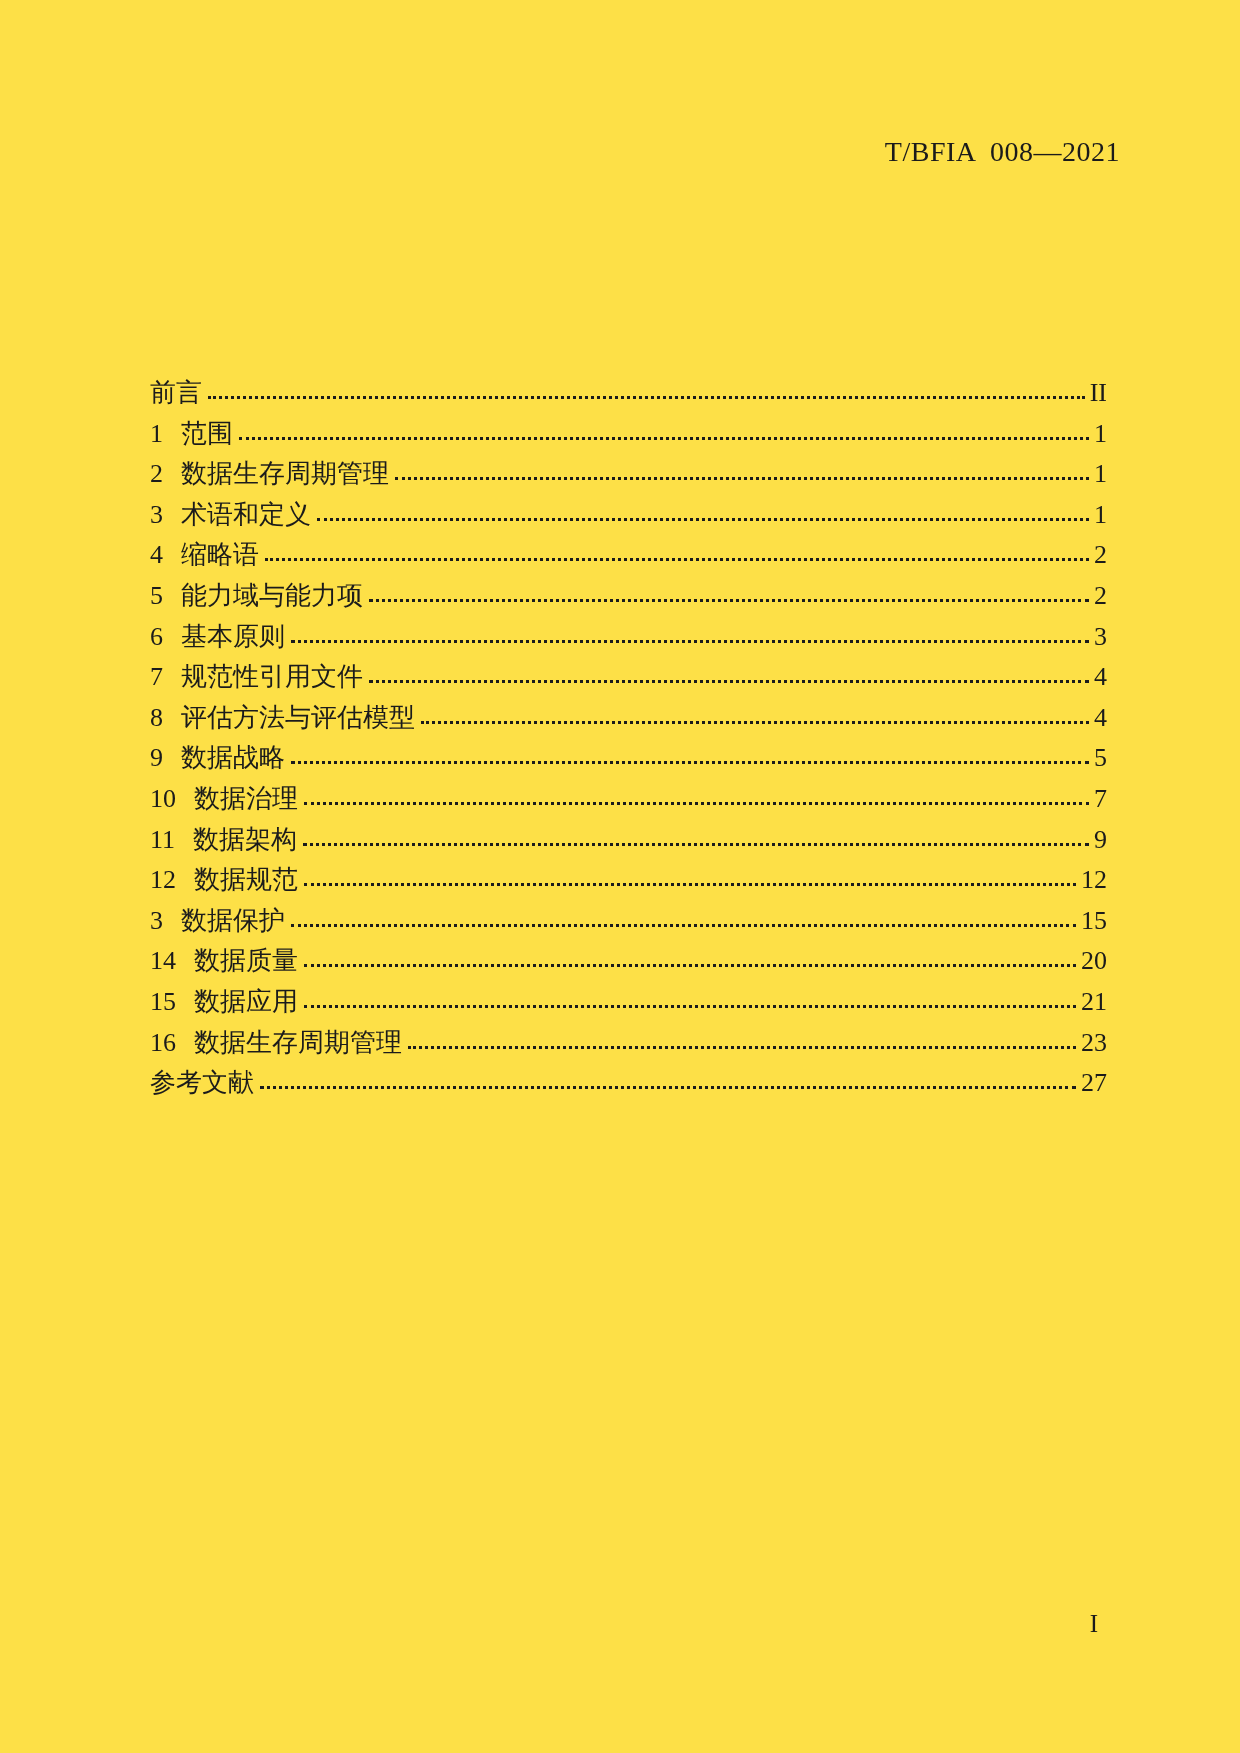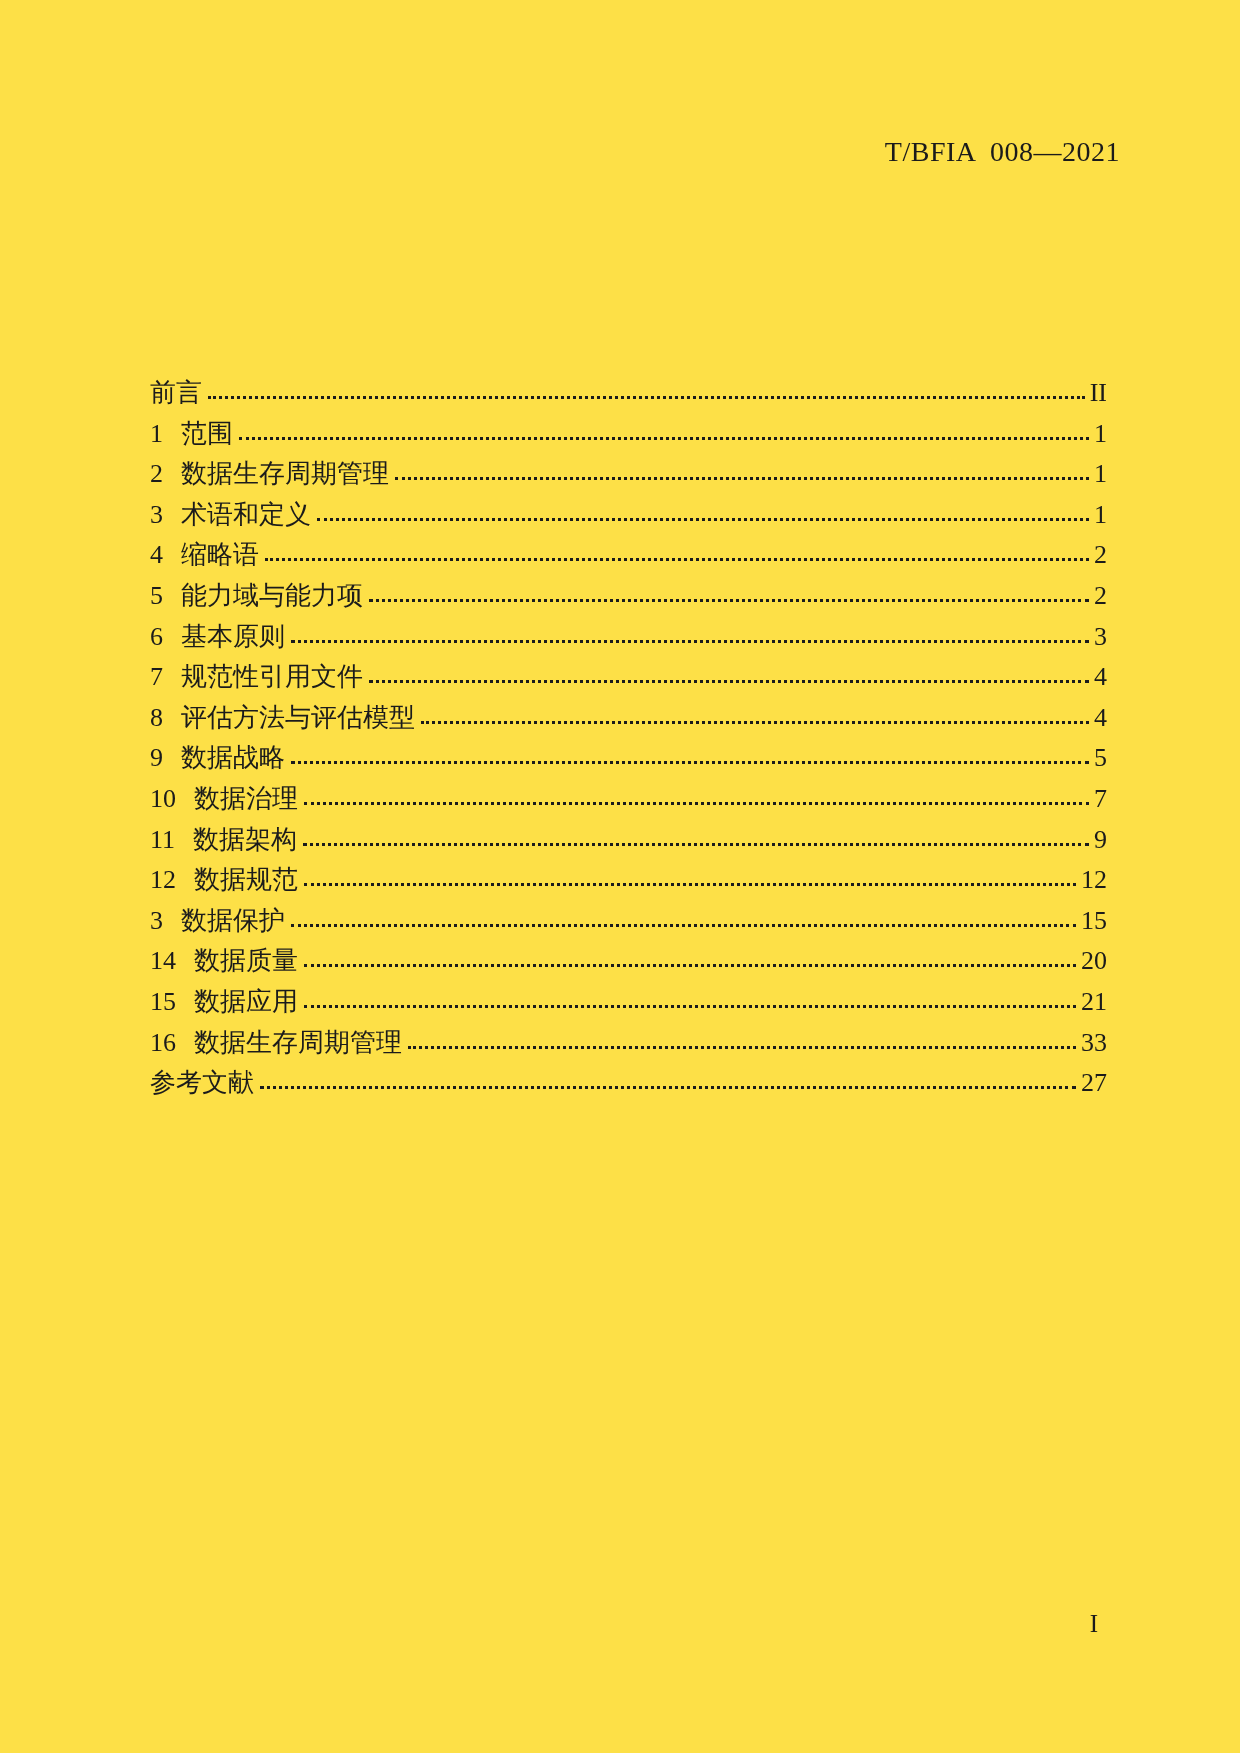--- a/index.html
+++ b/index.html
@@ -164,21 +164,21 @@
       <li class="toc-row">
     <span class="toc-num">15</span>
     <span class="toc-label">数据应用</span>
     <span class="toc-dots"></span>
     <span class="toc-page">21</span>
   </li>
       <li class="toc-row">
     <span class="toc-num">16</span>
     <span class="toc-label">数据生存周期管理</span>
     <span class="toc-dots"></span>
-    <span class="toc-page">33</span>
+    <span class="toc-page">23</span>
   </li>
       <li class="toc-row">
 
     <span class="toc-label">参考文献</span>
     <span class="toc-dots"></span>
     <span class="toc-page">27</span>
   </li>
     </ul>
 
   <div class="footer-page-num">I</div>

